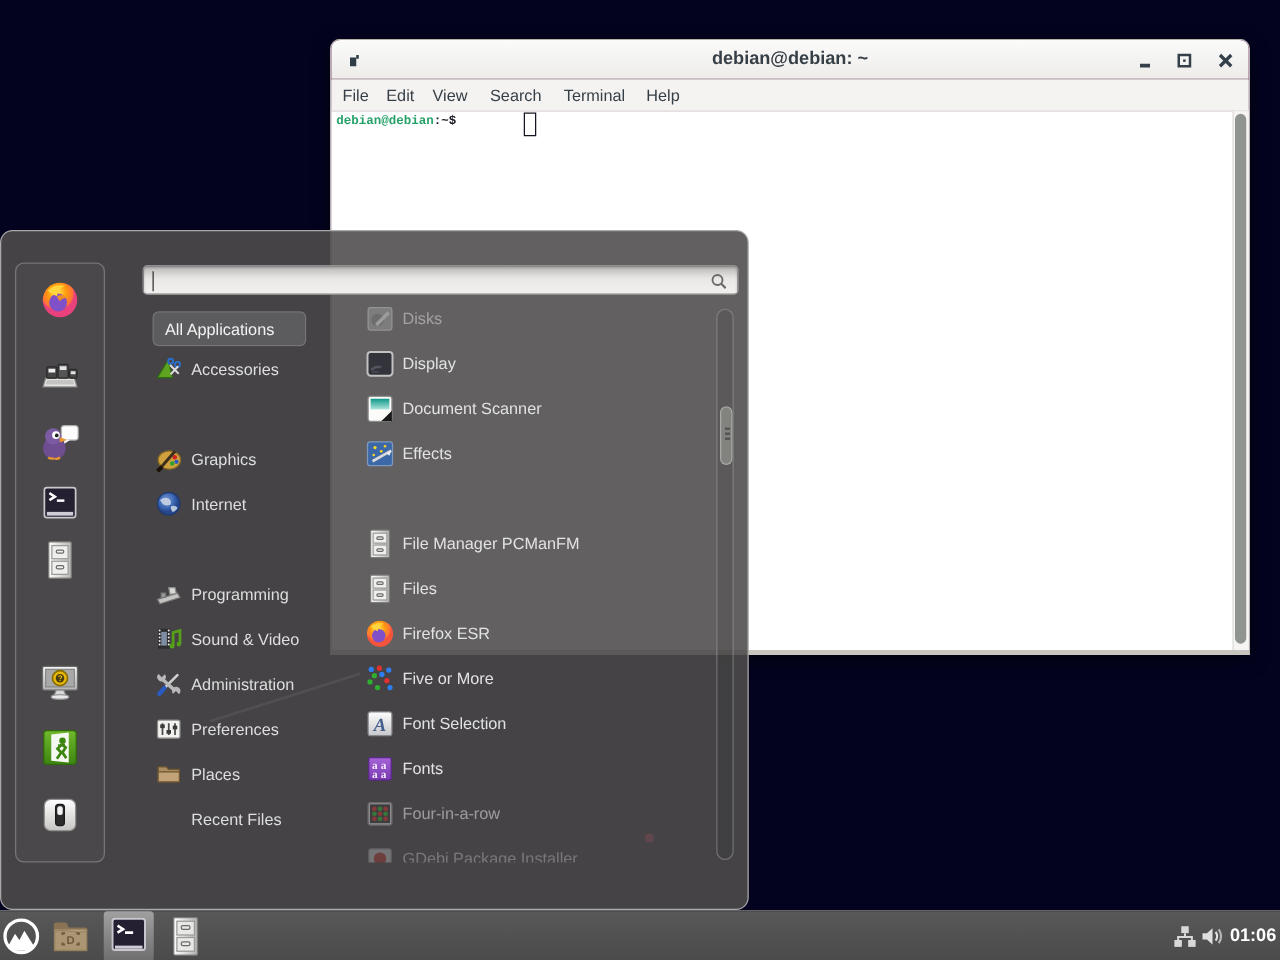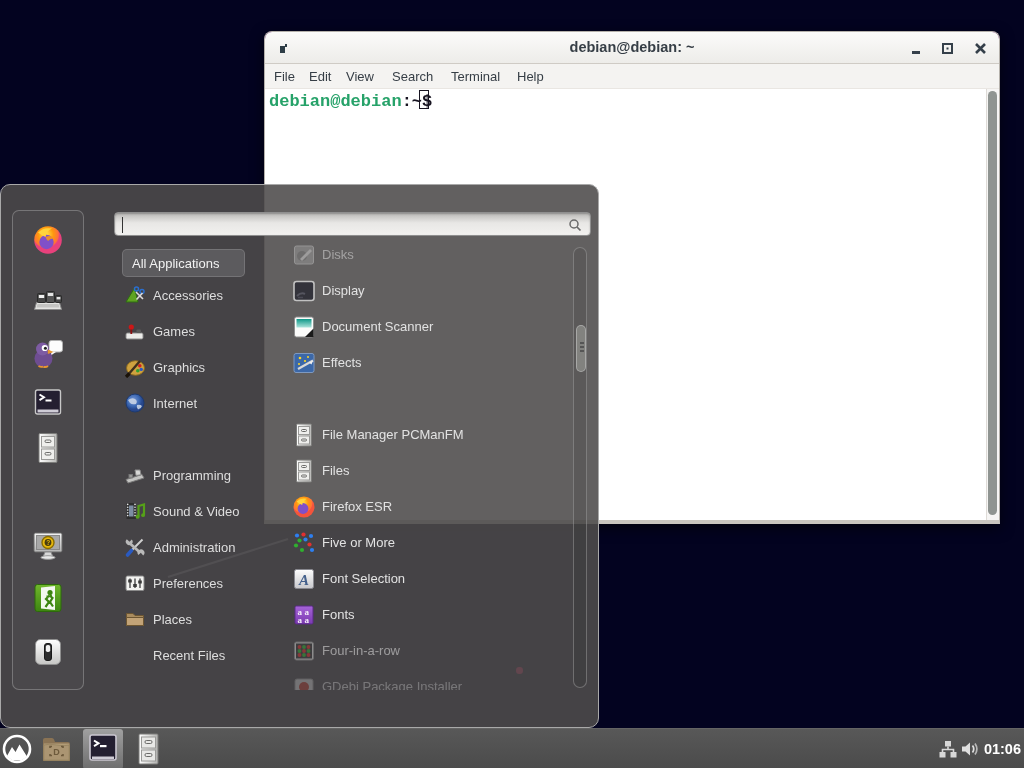--- a/index.html
+++ b/index.html
@@ -18,21 +18,21 @@
   border-radius:8px 8px 0 0;box-shadow:0 4px 14px rgba(0,0,0,.6);border:1px solid #b5b1ab;border-bottom:4px solid #c9c5bf}
 #thead{position:absolute;left:0;top:0;width:100%;height:32px;
   background:linear-gradient(#fbfbfa,#edece9);border-bottom:1px solid #cfcbc5;border-radius:7px 7px 0 0}
 #ttitle{position:absolute;left:0;top:7px;width:100%;text-align:center;font-size:14.5px;font-weight:bold;color:#363e46}
 #ticon{position:absolute;left:15px;top:14px;width:5px;height:7px;background:#2e3d46}
 #ticon2{position:absolute;left:20px;top:12px;width:2px;height:3px;background:#2e3d46}
 .wbtn{position:absolute;top:0;width:30px;height:32px}
 #tmenu{position:absolute;left:0;top:32px;width:100%;height:25px;background:#f4f3f1;border-bottom:1px solid #e9e6e2}
 #tmenu span{position:absolute;top:5px;font-size:13px;color:#363e46}
 #tbody{position:absolute;left:0;top:57px;width:100%;height:431px;background:#fff}
-#prompt{position:absolute;left:4px;top:3px;font-family:"Liberation Mono",monospace;font-size:17px;font-weight:bold;white-space:pre}
+#prompt{position:absolute;left:4px;top:3px;font-family:"Liberation Mono",monospace;font-size:10px;font-weight:bold;white-space:pre}
 #prompt .g{color:#26a269}
 #prompt .k{color:#171421}
 #cursor{position:absolute;left:154px;top:1px;width:10px;height:19px;border:1.8px solid #171421}
 #tscroll{position:absolute;right:0;top:57px;width:13px;height:431px;background:#f6f5f4;border-left:1px solid #dedbd7}
 #tthumb{position:absolute;right:2px;top:2px;width:9px;height:424px;background:#8f9491;border-radius:5px}
 
 
 #menu{position:absolute;left:0px;top:184px;width:599px;height:544px;
   background:rgba(78,76,76,0.885);border:1px solid #a9a9a9;border-radius:10px}
 #sidebar{position:absolute;left:11px;top:25px;width:72px;height:480px;
@@ -379,29 +379,20 @@
       </div>
 
   <div class="cat" style="top:98.5px">
         <svg width="22" height="22">
           <path d="M2 18 L10.5 4 L14 18 Z" fill="#5fa321" stroke="#2e6e10"></path>
           <circle cx="12.5" cy="5" r="2" fill="none" stroke="#2a6fd0" stroke-width="1.5"></circle>
           <circle cx="18" cy="7.5" r="2" fill="none" stroke="#2a6fd0" stroke-width="1.5"></circle>
           <path d="M12 8 L19 15 M18.5 9 L12.5 15.5" stroke="#dcdcdc" stroke-width="1.6"></path>
         </svg>
         <span class="lab">Accessories</span>
-      </div>
-  <div class="cat" style="top:134.5px">
-        <svg width="22" height="22">
-          <rect x="2" y="13" width="17" height="6" rx="1.5" fill="#ececea" stroke="#8a8a8a"></rect>
-          <rect x="6.4" y="8.5" width="1.8" height="5.5" fill="#8a1010"></rect>
-          <circle cx="7.3" cy="7" r="2.6" fill="#cc1717"></circle>
-          <rect x="12.5" y="9.5" width="4.5" height="3.5" rx="0.8" fill="#5a5a5a"></rect>
-        </svg>
-        <span class="lab">Games</span>
       </div>
   <div class="cat" style="top:170.5px">
         <svg width="22" height="22">
           <ellipse cx="11.5" cy="12" rx="9" ry="7.3" fill="#cfa23f" stroke="#8a6a20"></ellipse>
           <circle cx="15.8" cy="9.8" r="1.8" fill="#d02020"></circle>
           <circle cx="13.8" cy="14.8" r="1.8" fill="#30a030"></circle>
           <circle cx="17.2" cy="13.4" r="1.7" fill="#2858c8"></circle>
           <path d="M3 20 L16 5" stroke="#3f2f1d" stroke-width="2.4"></path>
           <path d="M2 21 L5.5 17.5" stroke="#1a1208" stroke-width="3.2"></path>
         </svg>

